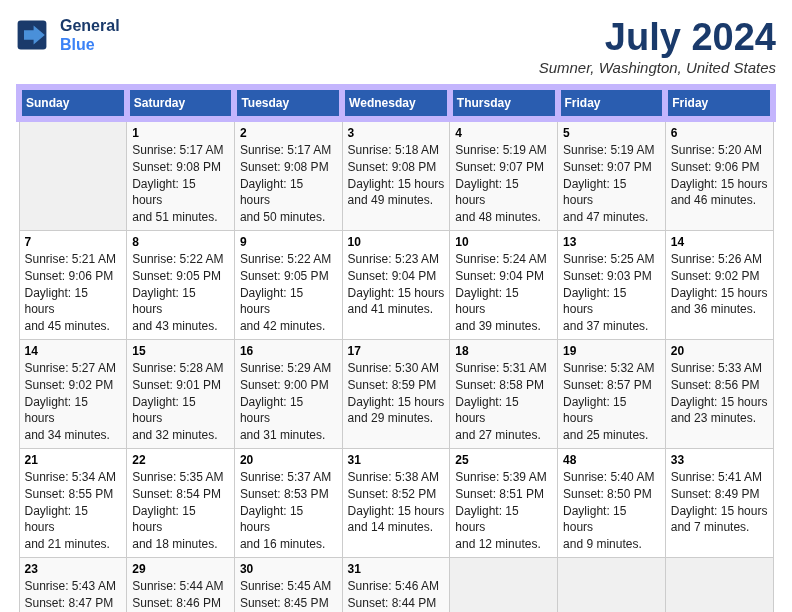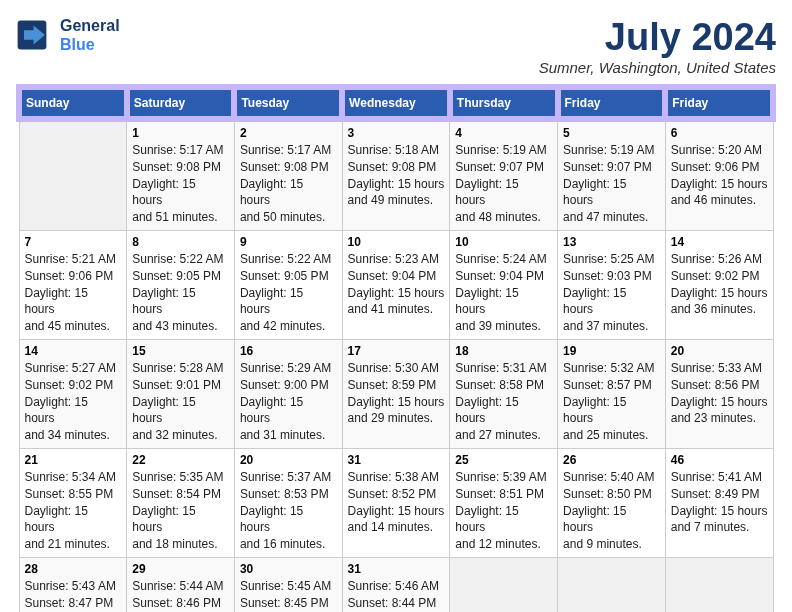--- a/index.html
+++ b/index.html
@@ -221,31 +221,31 @@
         </td>
         <td>
           <span class="day-num">31</span>
           <div class="day-info">Sunrise: 5:38 AM<br>Sunset: 8:52 PM<br>Daylight: 15 hours<br>and 14 minutes.</div>
         </td>
         <td>
           <span class="day-num">25</span>
           <div class="day-info">Sunrise: 5:39 AM<br>Sunset: 8:51 PM<br>Daylight: 15 hours<br>and 12 minutes.</div>
         </td>
         <td>
-          <span class="day-num">26</span>
+          <span class="day-num">48</span>
           <div class="day-info">Sunrise: 5:40 AM<br>Sunset: 8:50 PM<br>Daylight: 15 hours<br>and 9 minutes.</div>
         </td>
         <td>
-          <span class="day-num">46</span>
+          <span class="day-num">33</span>
           <div class="day-info">Sunrise: 5:41 AM<br>Sunset: 8:49 PM<br>Daylight: 15 hours<br>and 7 minutes.</div>
         </td>
       </tr>
       <tr>
         <td>
-          <span class="day-num">28</span>
+          <span class="day-num">23</span>
           <div class="day-info">Sunrise: 5:43 AM<br>Sunset: 8:47 PM<br>Daylight: 15 hours<br>and 4 minutes.</div>
         </td>
         <td>
           <span class="day-num">29</span>
           <div class="day-info">Sunrise: 5:44 AM<br>Sunset: 8:46 PM<br>Daylight: 15 hours<br>and 2 minutes.</div>
         </td>
         <td>
           <span class="day-num">30</span>
           <div class="day-info">Sunrise: 5:45 AM<br>Sunset: 8:45 PM<br>Daylight: 14 hours<br>and 59 minutes.</div>
         </td>

